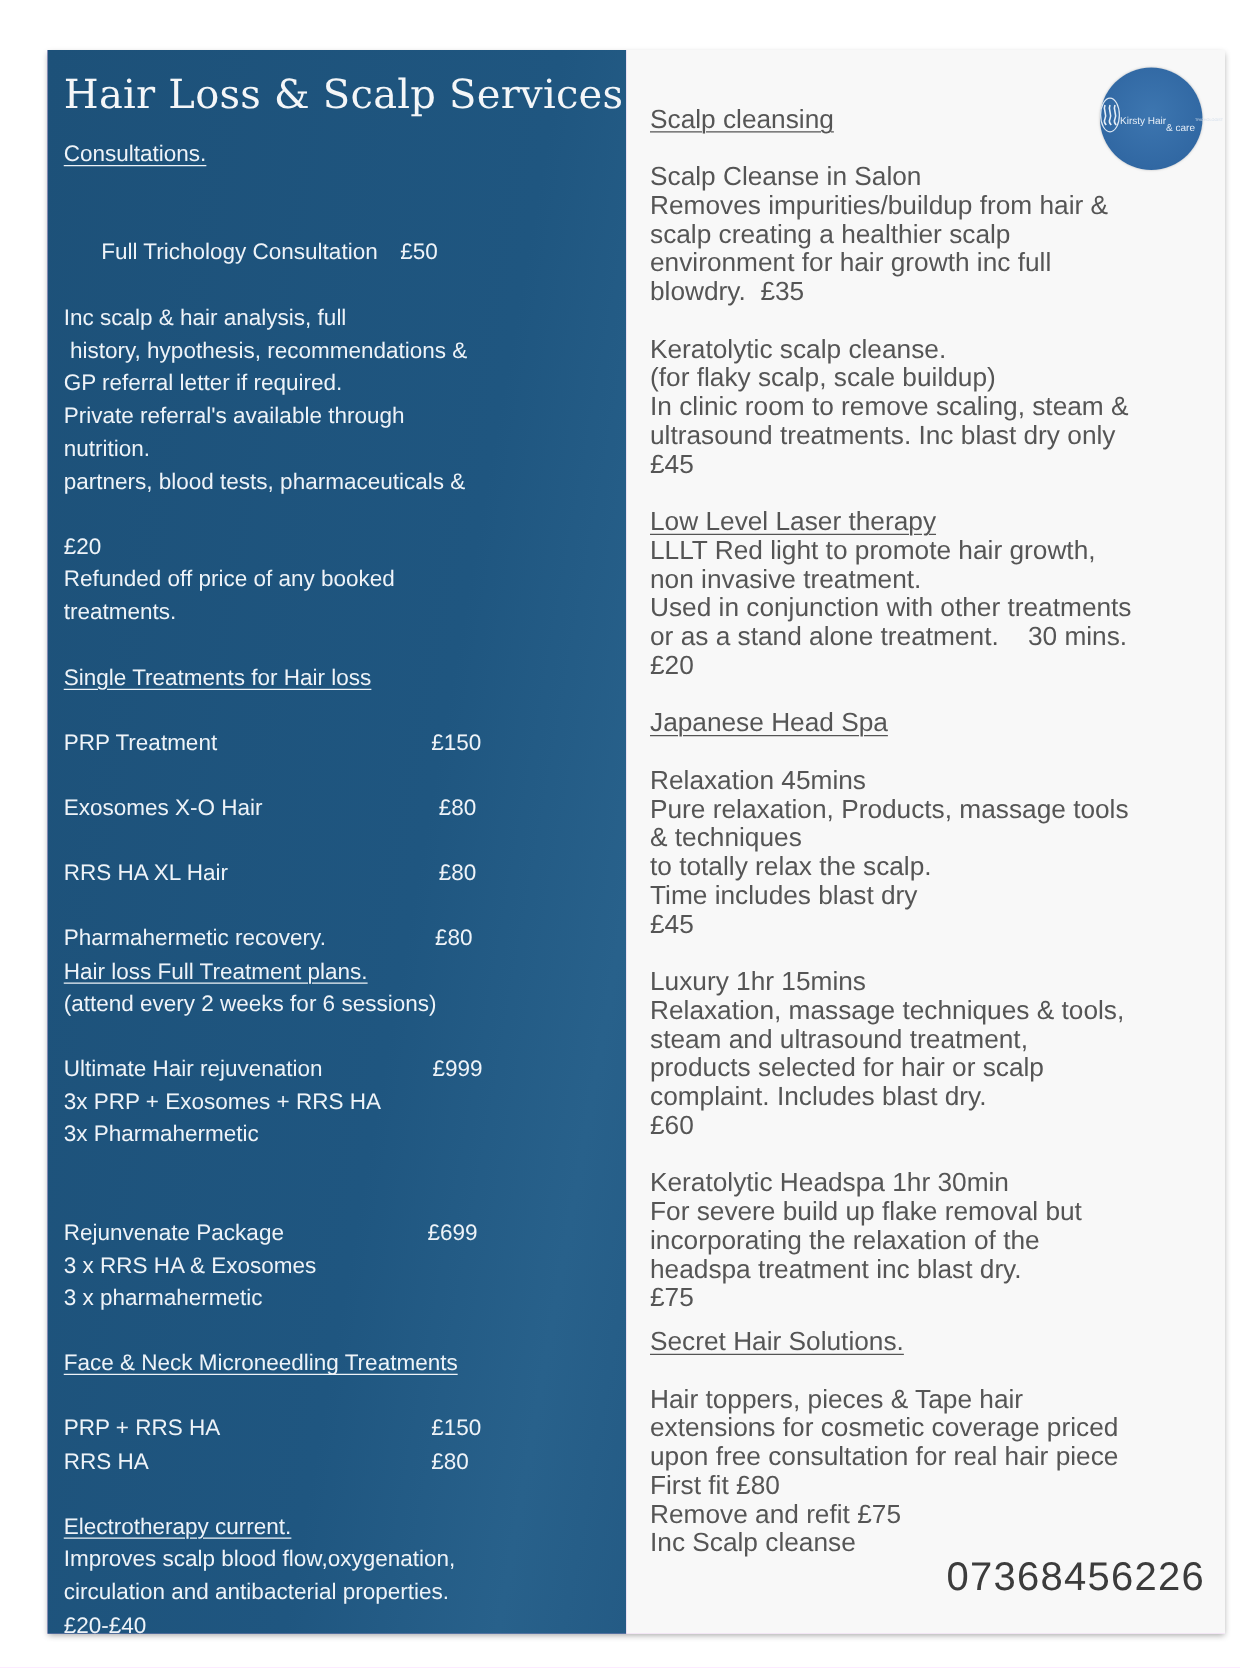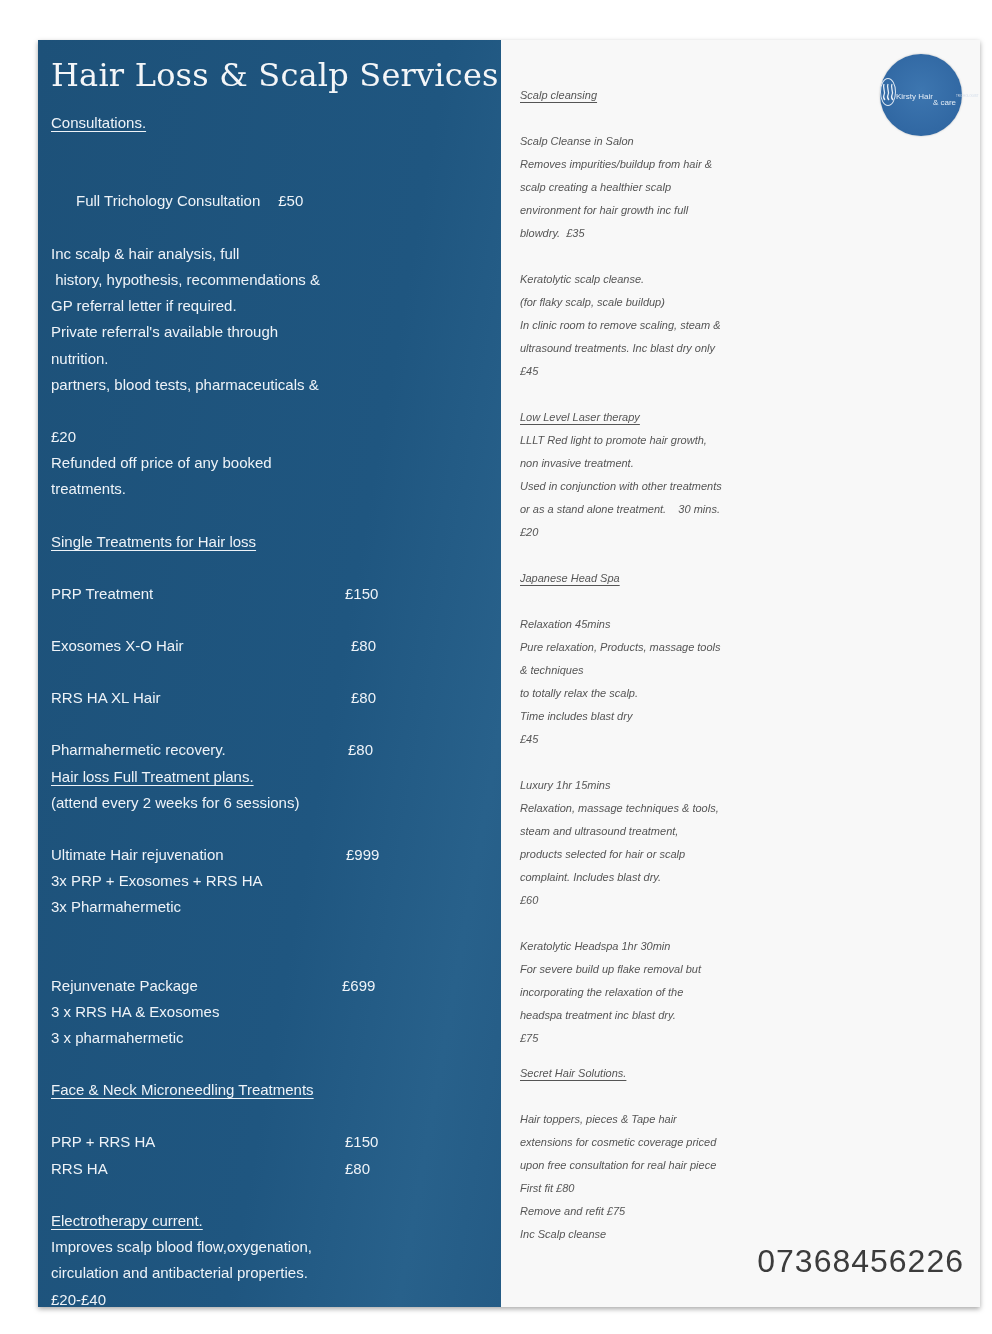--- a/index.html
+++ b/index.html
@@ -46,29 +46,28 @@
       font-family: "DejaVu Serif", "Liberation Serif", serif;
       font-size: 32px;
       letter-spacing: 0.2px;
       color: #f4f6f8;
       margin: 0 0 14px 0;
       line-height: 42px;
       font-weight: normal;
       white-space: nowrap;
     }
     .lp {
-      font-size: 15px;
+      font-size: 18px;
       line-height: 26.2px;
       white-space: pre;
     }
     .rp {
-      font-size: 11px;
+      font-size: 21px;
       line-height: 23px;
       white-space: pre;
-      font-style: italic;
     }
     .heading {
       text-decoration: underline;
       text-underline-offset: 3px;
       text-decoration-thickness: 1px;
     }
     .row {
       display: flex;
     }
     .row .name {

